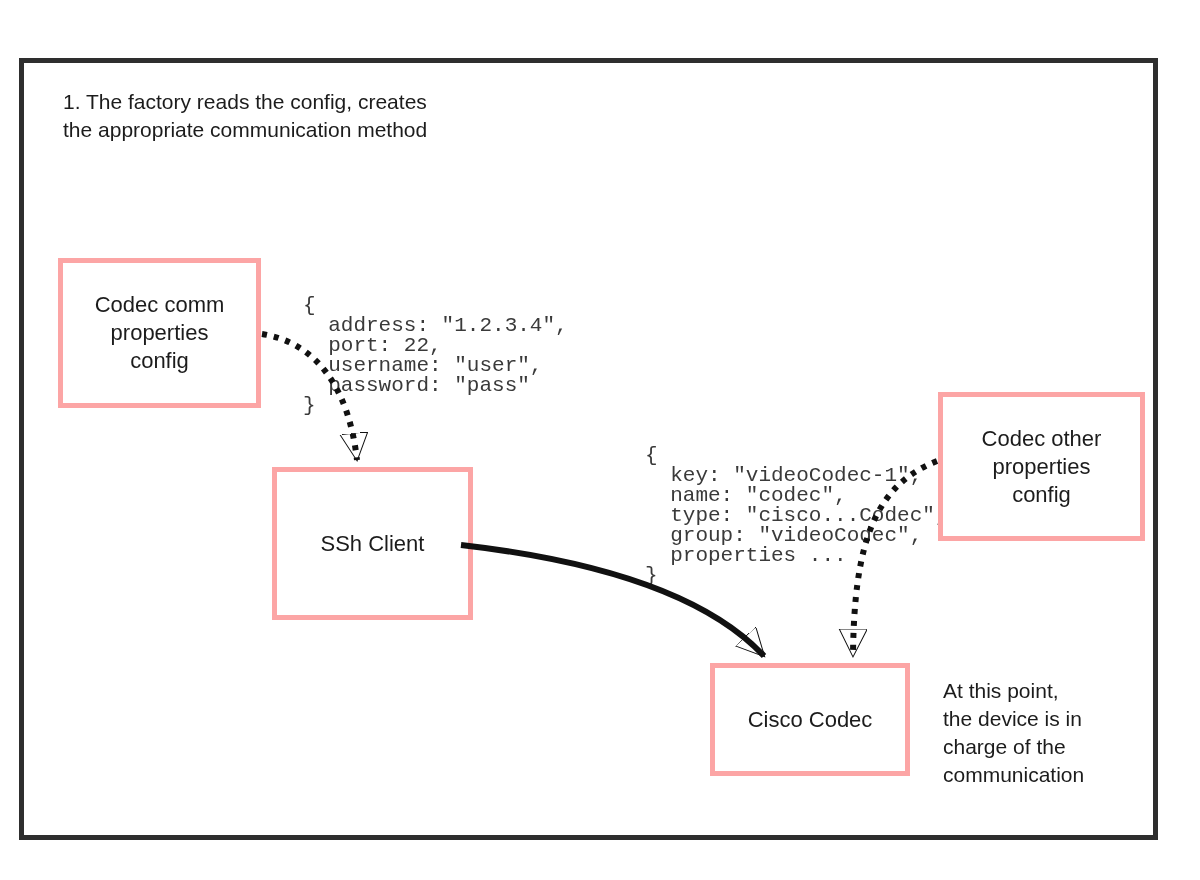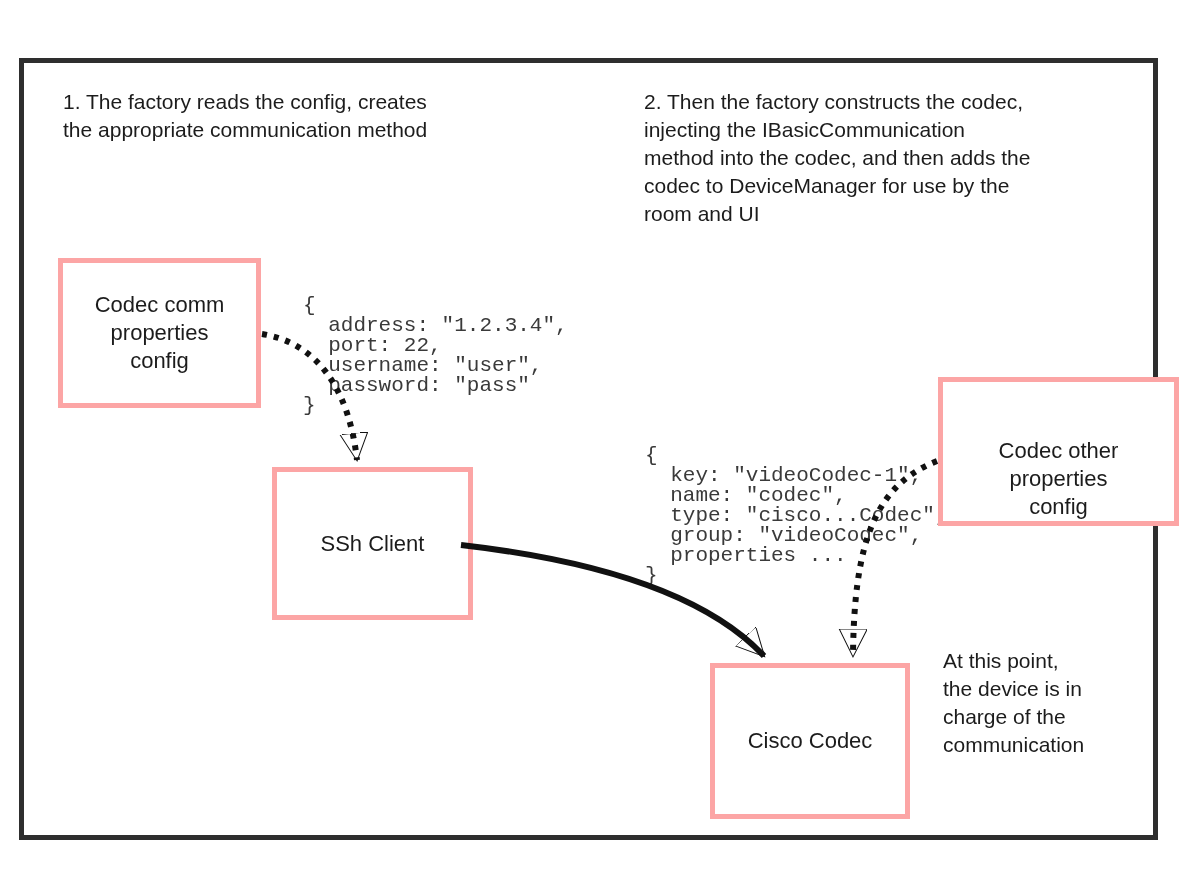--- a/index.html
+++ b/index.html
@@ -24,39 +24,39 @@
 
   .note {
     position: absolute;
     font-size: 21px;
     line-height: 28px;
     white-space: pre-line;
     color: #1c1c1c;
   }
   .note1 { left: 63px;  top: 88px;  width: 470px; }
   .note2 { left: 644px; top: 88px;  width: 490px; }
-  .note3 { left: 943px; top: 647px; width: 215px; }
+  .note3 { left: 943px; top: 677px; width: 215px; }
 
   .dbox {
     position: absolute;
     border: 5px solid #fca5a5;
     background: #ffffff;
     display: flex;
     align-items: center;
     justify-content: center;
     text-align: center;
     font-size: 22px;
     line-height: 28px;
     white-space: pre-line;
     color: #1c1c1c;
   }
   .box-codec-comm  { left: 58px;  top: 258px; width: 203px; height: 150px; }
   .box-ssh-client  { left: 272px; top: 467px; width: 201px; height: 153px; }
-  .box-codec-other { left: 938px; top: 377px; width: 241px; height: 149px; align-items: flex-end; }
-  .box-cisco-codec { left: 710px; top: 663px; width: 200px; height: 156px; }
+  .box-codec-other { left: 938px; top: 392px; width: 207px; height: 149px; }
+  .box-cisco-codec { left: 710px; top: 663px; width: 200px; height: 113px; }
 
   .code {
     position: absolute;
     font-family: "Liberation Mono", "DejaVu Sans Mono", monospace;
     font-size: 21px;
     line-height: 20px;
     white-space: pre;
     color: #3a3a3a;
   }
   .code1 { left: 303px; top: 296px; }
@@ -75,25 +75,20 @@
 </head>
 <body>
 
 <div class="canvas">
 
   <div class="frame"></div>
 
   <div class="note note1">1. The factory reads the config, creates
 the appropriate communication method</div>
 
-  <div class="note note2">2. Then the factory constructs the codec,
-injecting the IBasicCommunication
-method into the codec, and then adds the
-codec to DeviceManager for use by the
-room and UI</div>
 
   <div class="dbox box-codec-comm">
     <span>Codec comm
 properties
 config</span>
   </div>
 
   <div class="code code1">{
   address: "1.2.3.4",
   port: 22,

